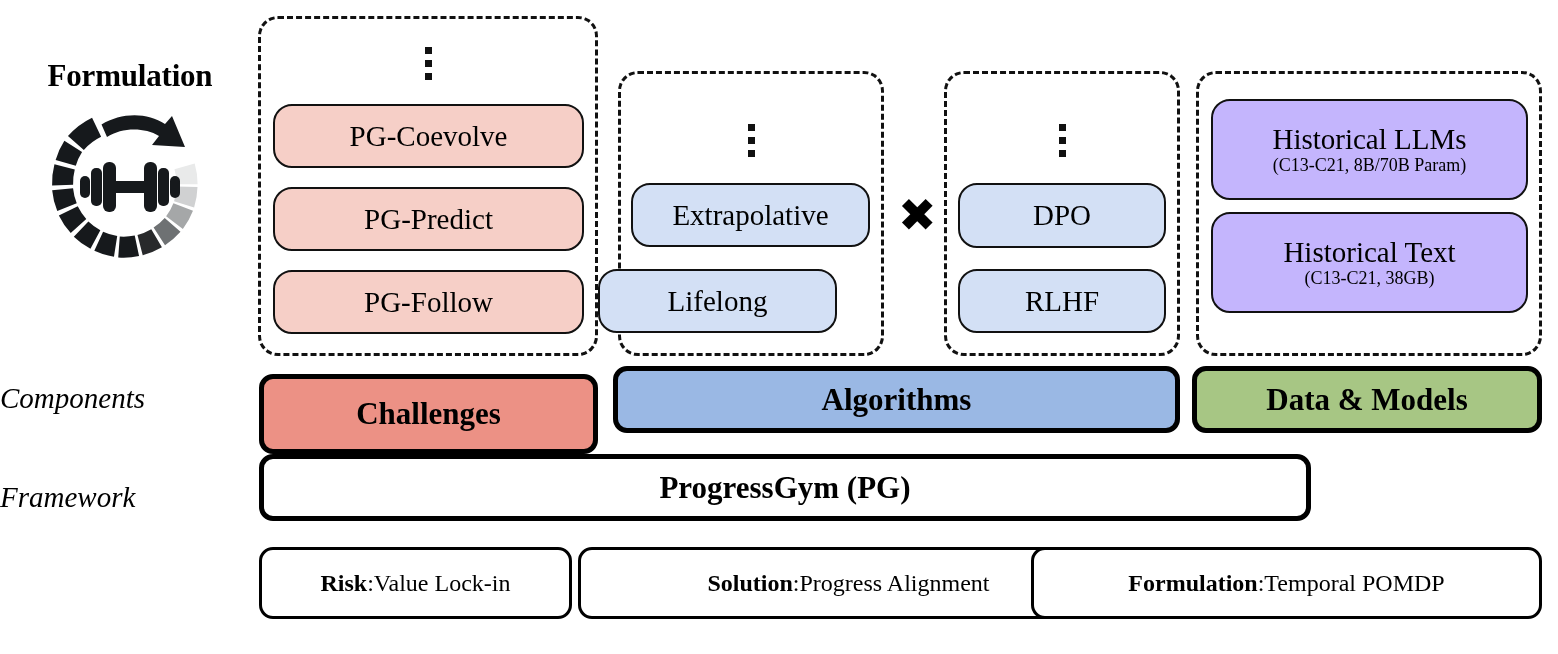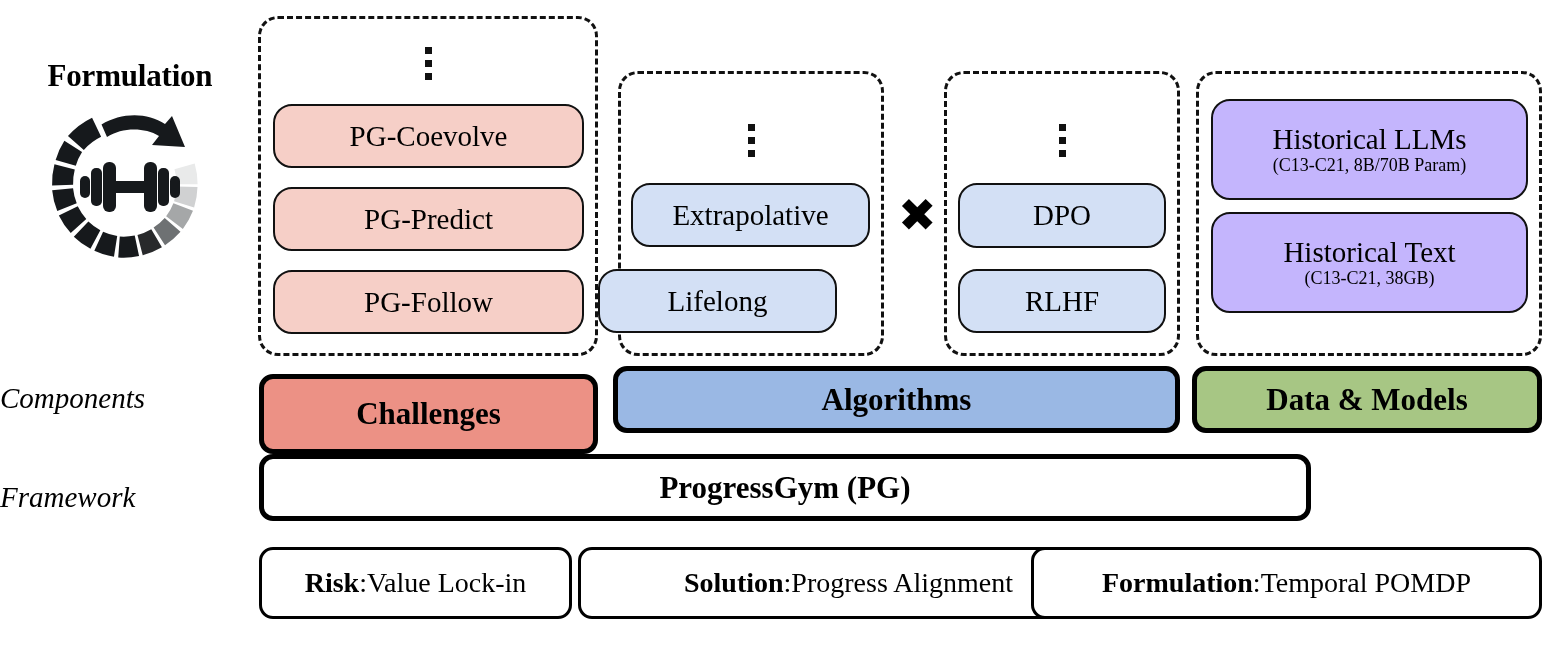--- a/index.html
+++ b/index.html
@@ -136,21 +136,21 @@
   
   .foundation {
     position: absolute;
     box-sizing: border-box;
     border: 3px solid #000000;
     border-radius: 14px;
     background: #ffffff;
     display: flex;
     align-items: center;
     justify-content: center;
-    font-size: 28px;
+    font-size: 24px;
     white-space: nowrap;
   }
   .foundation .key { font-weight: bold; }
   .foundation .val { font-weight: normal; }
 </style>
 </head>
 <body>
 
 <div id="figure">
 

